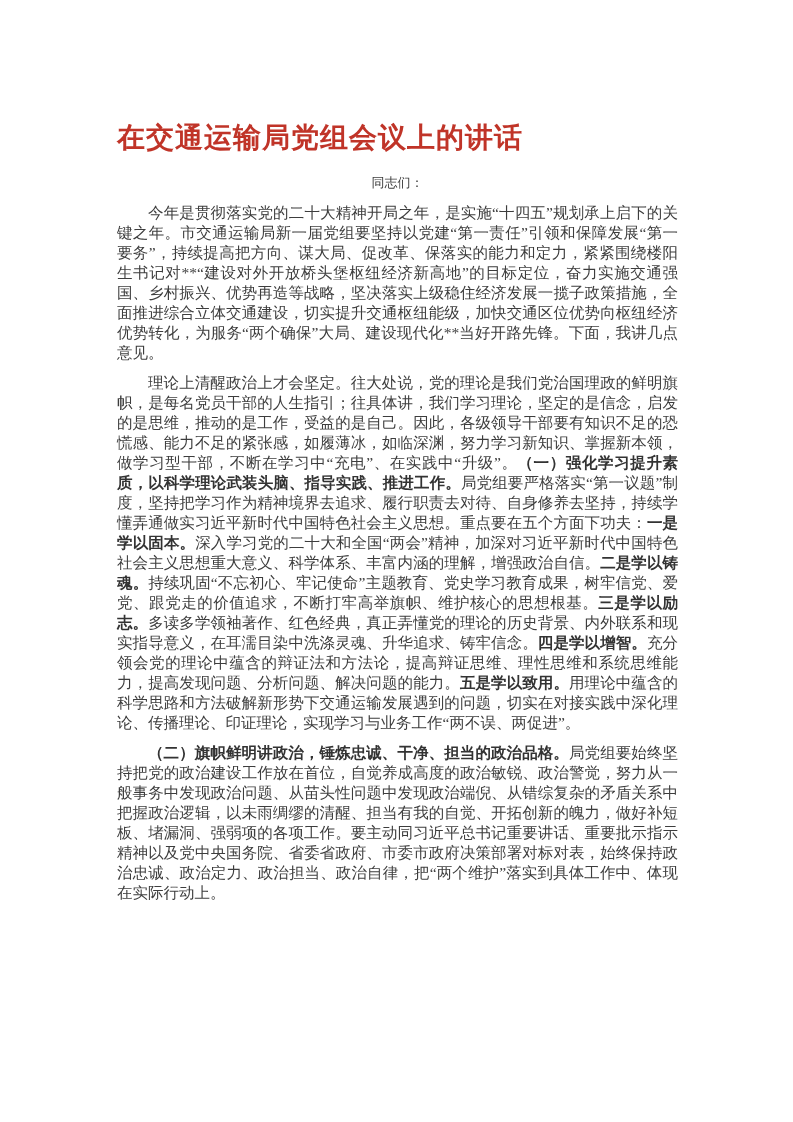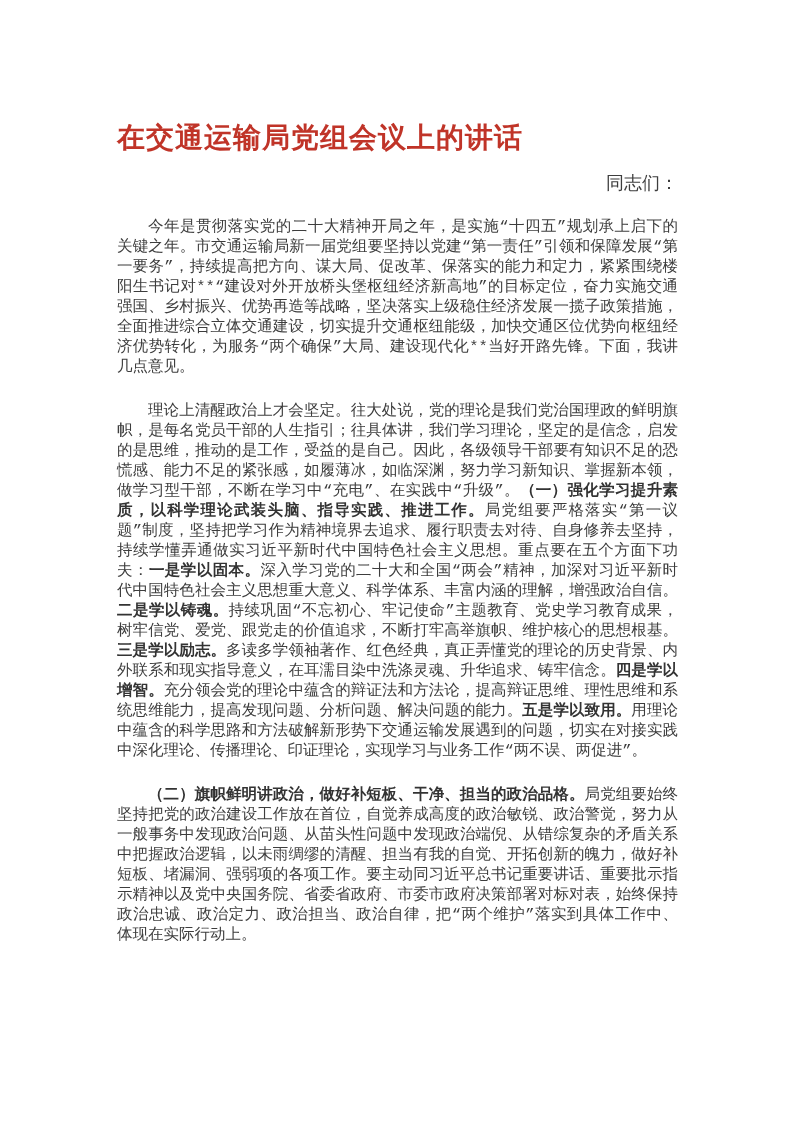--- a/index.html
+++ b/index.html
@@ -22,48 +22,47 @@
   .doc-title{
     font-family:"Liberation Sans","DejaVu Sans",sans-serif;
     font-size:28px;
     line-height:1.15;
     font-weight:700;
     letter-spacing:1px;
     color:var(--title-color);
     margin:0 0 19px 0;
   }
   .salutation{
-    font-size:18px;
+    font-size:13px;
     line-height:20px;
     color:var(--body-color);
     margin:0 0 10px 0;
-    text-align:right;
+    text-align:center;
   }
   .para{
     font-size:15.5px;
     line-height:20px;
-    margin:24px 0;
+    margin:10px 0;
     text-indent:2em;
     text-align:justify;
     color:var(--body-color);
-    font-family:Liberation Mono, monospace;
   }
   .para.heading{
     font-weight:700;
     color:var(--heading-color);
   }
   .para b{
     font-weight:700;
     color:var(--heading-color);
   }
 </style>
 </head>
 <body>
 
 <div class="page">
   <h1 class="doc-title">在交通运输局党组会议上的讲话</h1>
   <p class="salutation">同志们：</p>
   <div id="paragraphs">
       <p class="para body"><span>今年是贯彻落实党的二十大精神开局之年，是实施“十四五”规划承上启下的关键之年。市交通运输局新一届党组要坚持以党建“第一责任”引领和保障发展“第一要务”，持续提高把方向、谋大局、促改革、保落实的能力和定力，紧紧围绕楼阳生书记对**“建设对外开放桥头堡枢纽经济新高地”的目标定位，奋力实施交通强国、乡村振兴、优势再造等战略，坚决落实上级稳住经济发展一揽子政策措施，全面推进综合立体交通建设，切实提升交通枢纽能级，加快交通区位优势向枢纽经济优势转化，为服务“两个确保”大局、建设现代化**当好开路先锋。下面，我讲几点意见。</span></p>
       <p class="para body"><span>理论上清醒政治上才会坚定。往大处说，党的理论是我们党治国理政的鲜明旗帜，是每名党员干部的人生指引；往具体讲，我们学习理论，坚定的是信念，启发的是思维，推动的是工作，受益的是自己。因此，各级领导干部要有知识不足的恐慌感、能力不足的紧张感，如履薄冰，如临深渊，努力学习新知识、掌握新本领，做学习型干部，不断在学习中“充电”、在实践中“升级”。</span><b>（一）强化学习提升素质，以科学理论武装头脑、指导实践、推进工作。</b><span>局党组要严格落实“第一议题”制度，坚持把学习作为精神境界去追求、履行职责去对待、自身修养去坚持，持续学懂弄通做实习近平新时代中国特色社会主义思想。重点要在五个方面下功夫：</span><b>一是学以固本。</b><span>深入学习党的二十大和全国“两会”精神，加深对习近平新时代中国特色社会主义思想重大意义、科学体系、丰富内涵的理解，增强政治自信。</span><b>二是学以铸魂。</b><span>持续巩固“不忘初心、牢记使命”主题教育、党史学习教育成果，树牢信党、爱党、跟党走的价值追求，不断打牢高举旗帜、维护核心的思想根基。</span><b>三是学以励志。</b><span>多读多学领袖著作、红色经典，真正弄懂党的理论的历史背景、内外联系和现实指导意义，在耳濡目染中洗涤灵魂、升华追求、铸牢信念。</span><b>四是学以增智。</b><span>充分领会党的理论中蕴含的辩证法和方法论，提高辩证思维、理性思维和系统思维能力，提高发现问题、分析问题、解决问题的能力。</span><b>五是学以致用。</b><span>用理论中蕴含的科学思路和方法破解新形势下交通运输发展遇到的问题，切实在对接实践中深化理论、传播理论、印证理论，实现学习与业务工作“两不误、两促进”。</span></p>
-      <p class="para body"><b>（二）旗帜鲜明讲政治，做好补短板、干净、担当的政治品格。</b><span>局党组要始终坚持把党的政治建设工作放在首位，自觉养成高度的政治敏锐、政治警觉，努力从一般事务中发现政治问题、从苗头性问题中发现政治端倪、从错综复杂的矛盾关系中把握政治逻辑，以未雨绸缪的清醒、担当有我的自觉、开拓创新的魄力，做好补短板、堵漏洞、强弱项的各项工作。要主动同习近平总书记重要讲话、重要批示指示精神以及党中央国务院、省委省政府、市委市政府决策部署对标对表，始终保持政治忠诚、政治定力、政治担当、政治自律，把“两个维护”落实到具体工作中、体现在实际行动上。</span></p>
+      <p class="para body"><b>（二）旗帜鲜明讲政治，锤炼忠诚、干净、担当的政治品格。</b><span>局党组要始终坚持把党的政治建设工作放在首位，自觉养成高度的政治敏锐、政治警觉，努力从一般事务中发现政治问题、从苗头性问题中发现政治端倪、从错综复杂的矛盾关系中把握政治逻辑，以未雨绸缪的清醒、担当有我的自觉、开拓创新的魄力，做好补短板、堵漏洞、强弱项的各项工作。要主动同习近平总书记重要讲话、重要批示指示精神以及党中央国务院、省委省政府、市委市政府决策部署对标对表，始终保持政治忠诚、政治定力、政治担当、政治自律，把“两个维护”落实到具体工作中、体现在实际行动上。</span></p>
     </div>
 </div>
 
 </body></html>

